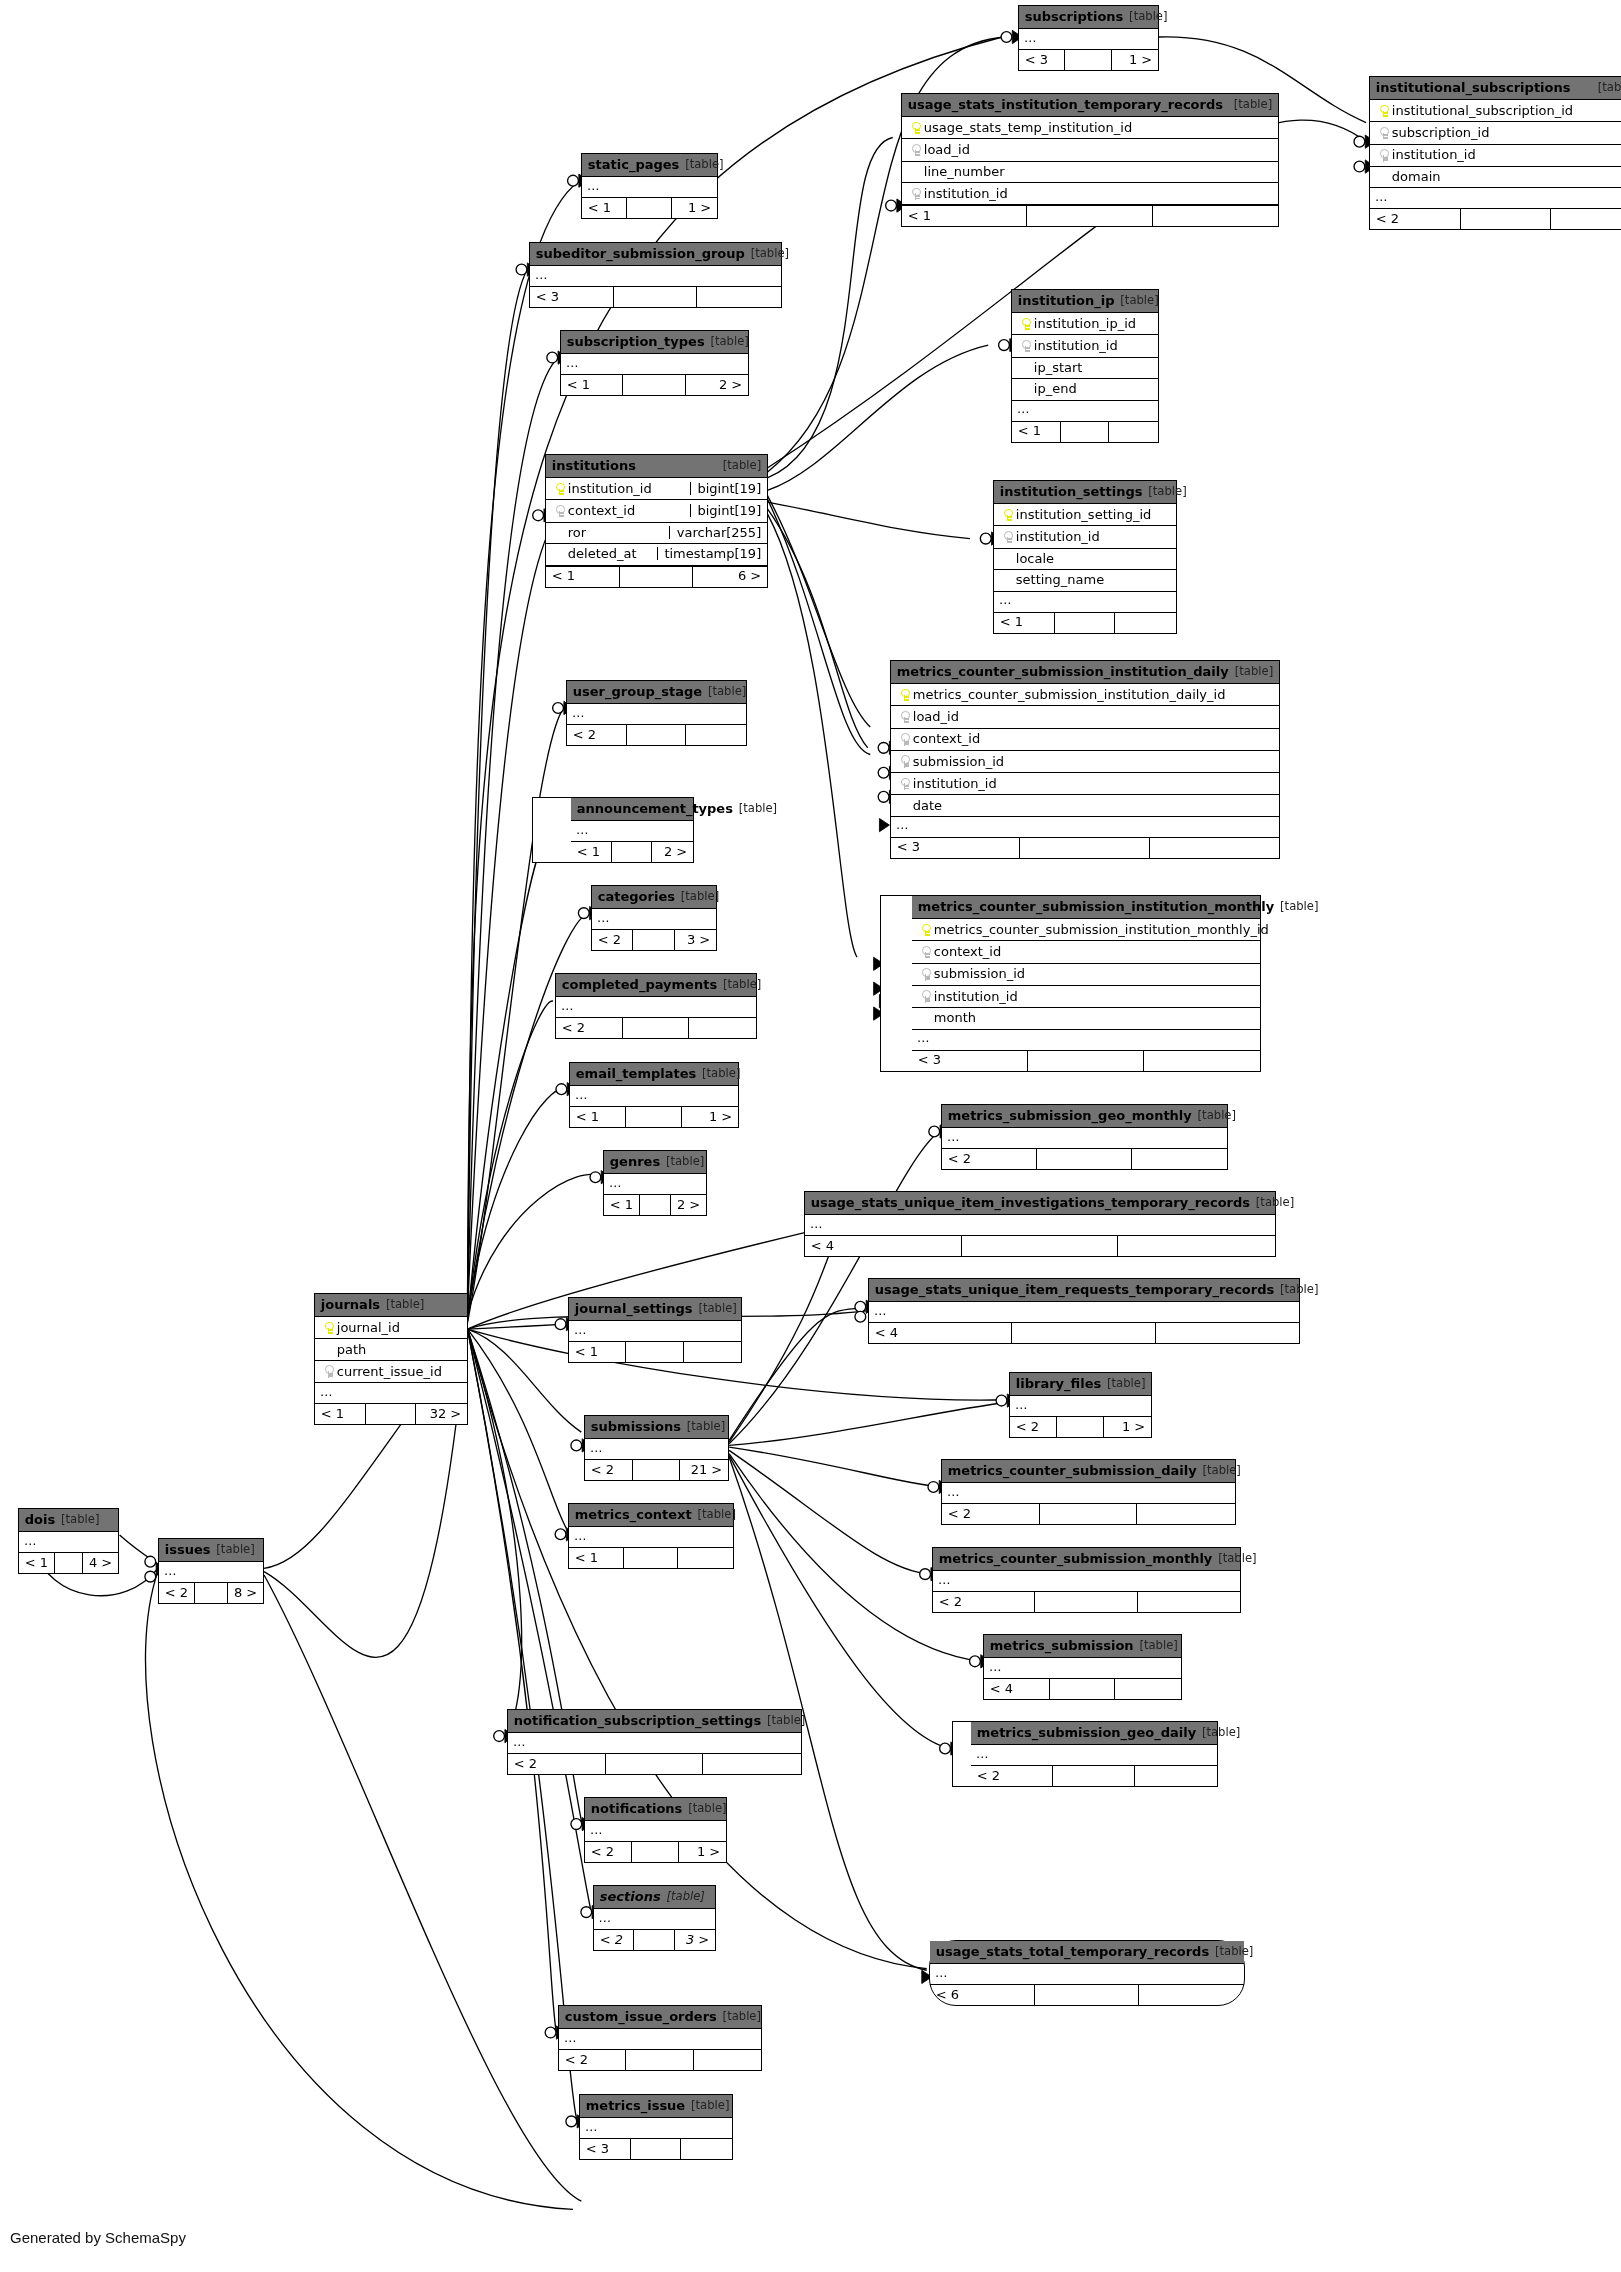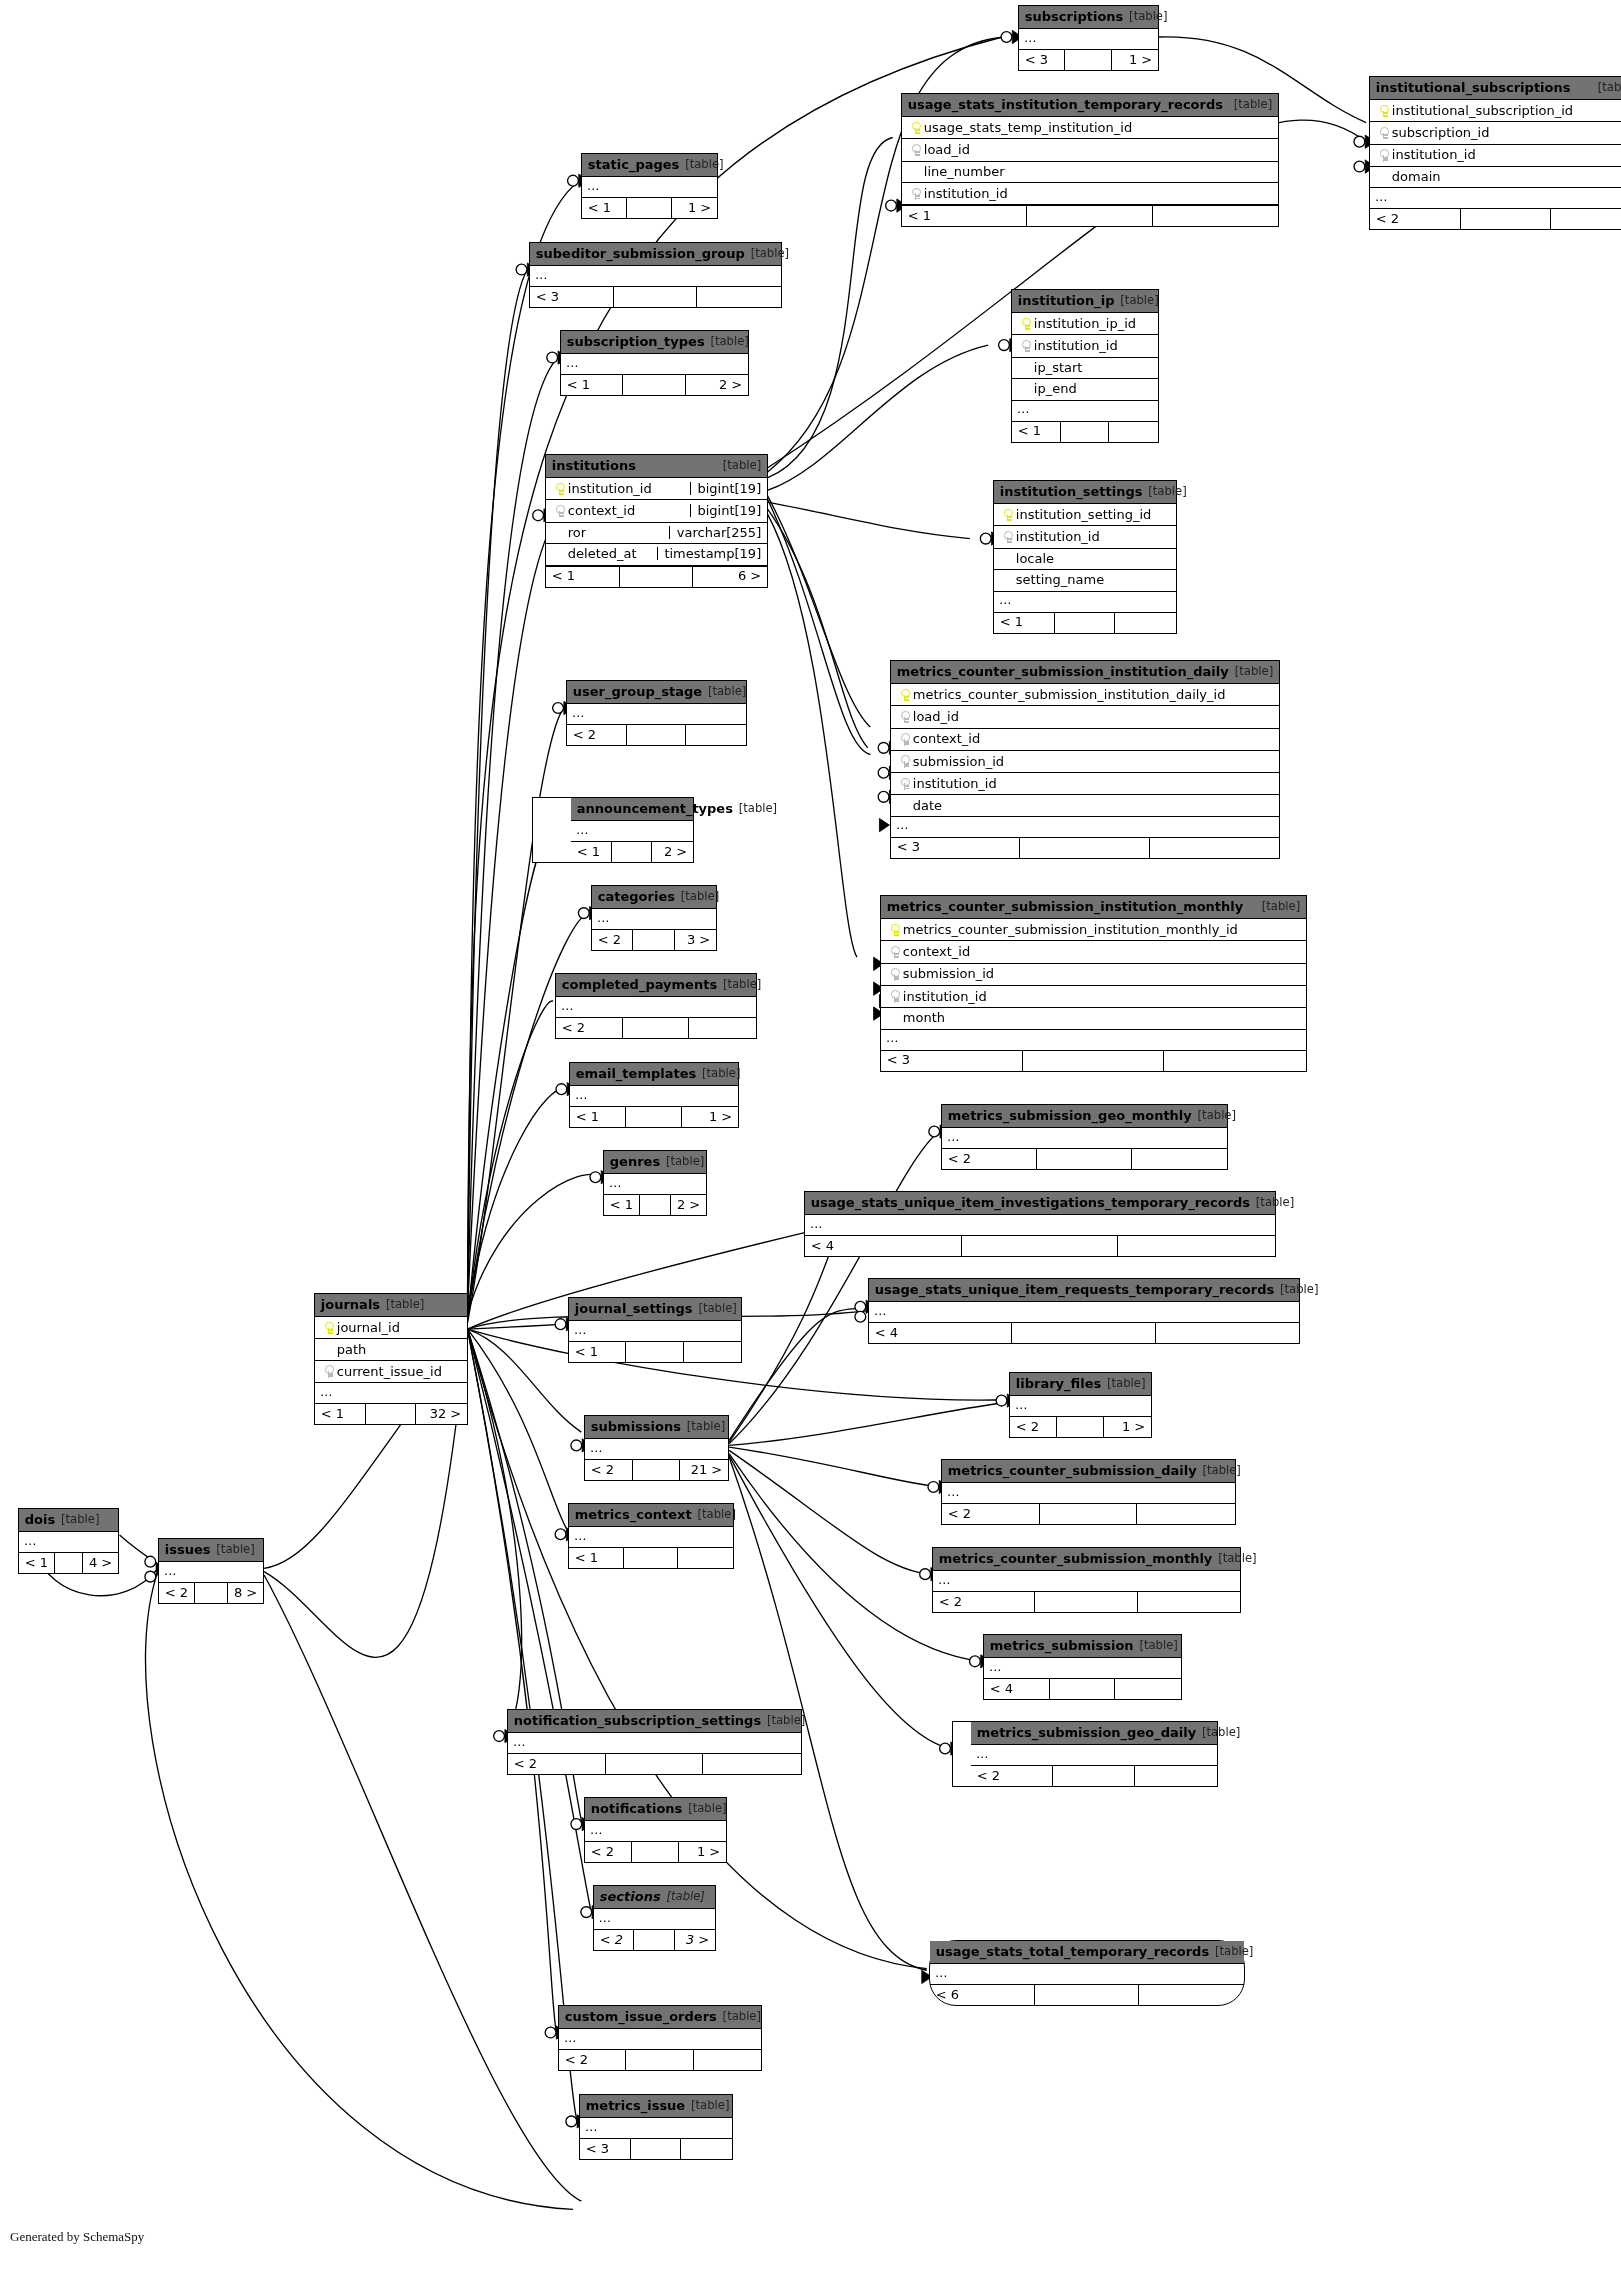--- a/index.html
+++ b/index.html
@@ -66,22 +66,22 @@
   .key{display:inline-block;width:9px;height:12.5px;position:relative;vertical-align:middle;}
   .key i{position:absolute;display:block;}
   .key i.bow{width:6.6px;height:6.6px;border-radius:50%;border:1.8px solid currentColor;left:0.8px;top:0;}
   .key i.shaft{width:1.8px;height:6.6px;background:currentColor;left:3.3px;top:5.8px;}
   .key i.t1{width:3.3px;height:1.8px;background:currentColor;left:5px;top:7.5px;}
   .key i.t2{width:3.3px;height:1.8px;background:currentColor;left:5px;top:10px;}
   .key.pk{color:#e8e800;}
   .key.fk{color:#b9b9b9;}
 
   .footer-note{
-    position:absolute;left:10px;top:2229px;font-size:13px;color:#111;
-    font-family:Liberation Serif, serif;
+    position:absolute;left:10px;top:2229px;font-size:15px;color:#111;
+    font-family:Liberation Sans, sans-serif;
   }
 </style>
 </head>
 <body>
 
 <div id="canvas">
 
   <svg class="edges" viewBox="0 0 1952 2736">
     <g>
 
@@ -479,21 +479,21 @@
           <span class="nm">categories</span>
           <span class="tag">[table]</span>
         </div>
         <div class="ellipsis">…</div>
         <div class="foot">
           <div class="fc">&lt; 2</div>
           <div class="fc mid"></div>
           <div class="fc">3 &gt;</div>
         </div>
       </div>
-      <div class="tbl" style="left: 880px; top: 895px; width: 427px;">
+      <div class="tbl" style="left: 880px; top: 895px; width: 381px; padding-left: 31px;">
         <div class="hdr spread">
           <span class="nm">metrics_counter_submission_institution_monthly</span>
           <span class="tag">[table]</span>
         </div>
         <div class="col">
           <span class="keycell"><span class="key pk"><i class="bow"></i><i class="shaft"></i><i class="t1"></i><i class="t2"></i></span></span>
           <span class="cname">metrics_counter_submission_institution_monthly_id</span>
         </div>
         <div class="col">
           <span class="keycell"><span class="key fk"><i class="bow"></i><i class="shaft"></i><i class="t1"></i><i class="t2"></i></span></span>

